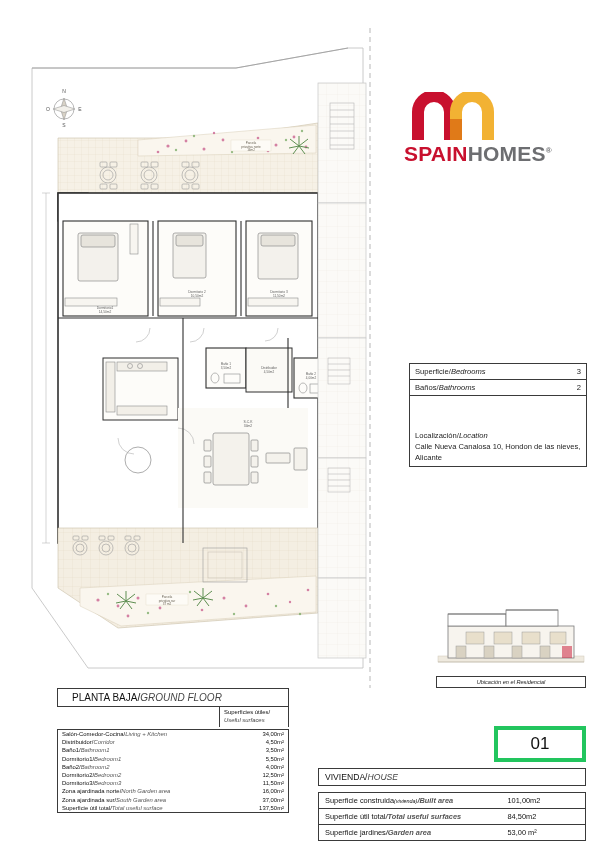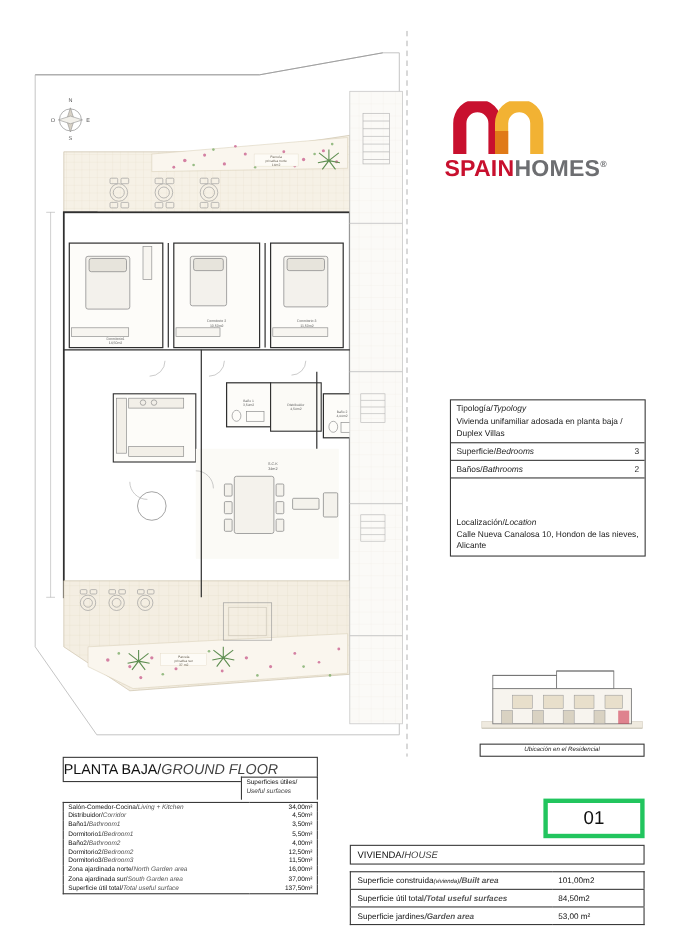--- a/index.html
+++ b/index.html
@@ -96,22 +96,22 @@
     padding: 2px 0;
     font-style: italic;
   }
 
   
   #planta-title {
     position: absolute;
     left: 57px; top: 688px;
     width: 232px;
     border: 1px solid #3a3a3a;
-    font-size: 13px;
-    padding: 3px 0;
+    font-size: 10px;
+    padding: 3px 14px;
     color: #111;
     background: #fff;
   }
   #planta-title .it { font-style: italic; color:#444; }
 
   #surf-head {
     position: absolute;
     left: 219px; top: 706px;
     width: 70px;
     border: 1px solid #3a3a3a;
@@ -479,26 +479,20 @@
       <path d="M8 48 L8 20 A22 22 0 0 1 52 20 L52 48 L40 48 L40 20 A10 10 0 0 0 20 20 L20 48 Z" fill="#c8102e"></path>
       <path d="M46 48 L46 20 A22 22 0 0 1 90 20 L90 48 L78 48 L78 20 A10 10 0 0 0 58 20 L58 48 Z" fill="#f2b233"></path>
       <path d="M46 48 L46 27 L58 27 L58 48 Z" fill="#e07a18"></path>
     </svg>
     <div class="logo-text">
       <span class="spain">SPAIN</span><span class="homes">HOMES</span><span class="logo-reg">®</span>
     </div>
   </div>
 
   <div id="info-box">
-    <div class="row">
-      <div class="hdr">
-        <span>Tipología/</span><span class="it">Typology</span>
-      </div>
-      <div>Vivienda unifamiliar adosada en planta baja / Duplex Villas</div>
-    </div>
     <div class="kv">
       <div class="lbl">
         <span>Superficie/</span><span class="it">Bedrooms</span>
       </div>
       <div>3</div>
     </div>
     <div class="kv">
       <div class="lbl">
         <span>Baños/</span><span class="it">Bathrooms</span>
       </div>

